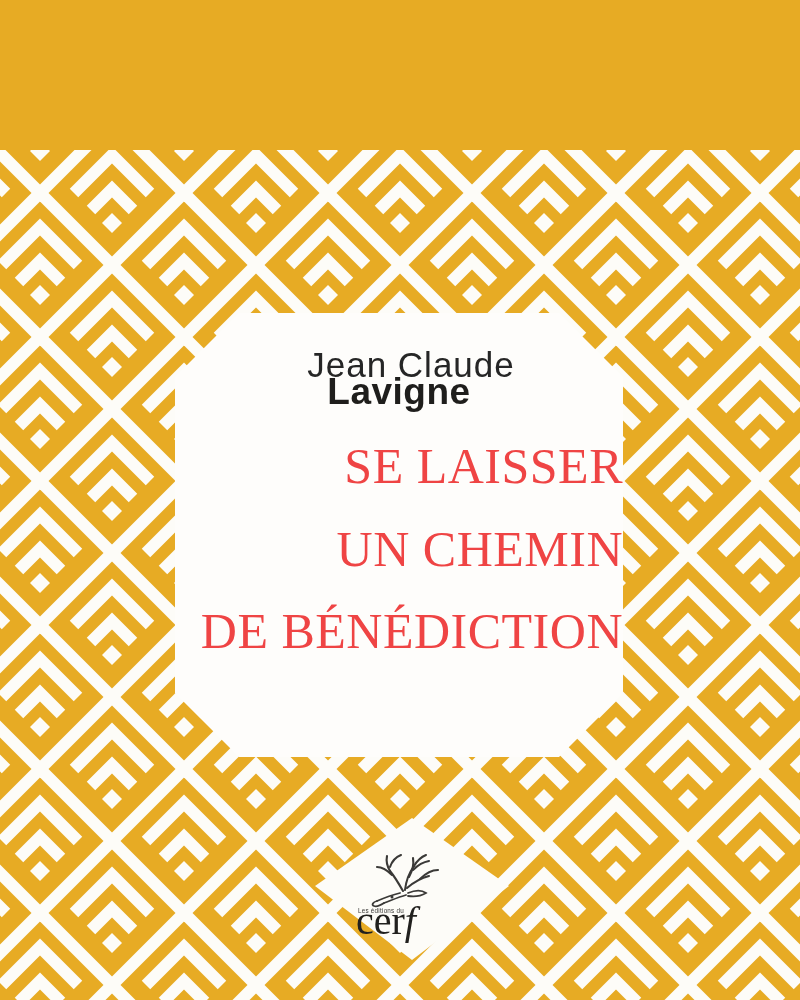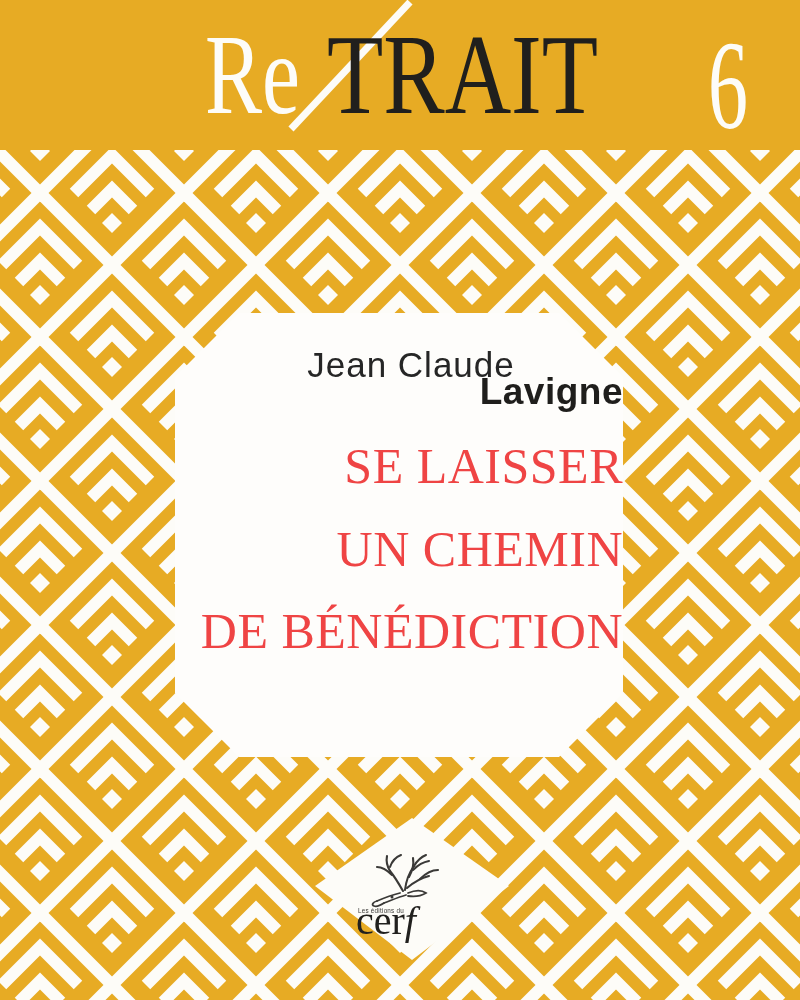--- a/index.html
+++ b/index.html
@@ -9,21 +9,21 @@
   .band{position:absolute;left:0;top:0;width:800px;height:150px;background:#E7AB24;}
   .band svg{display:block;}
   .re{font-family:"Liberation Serif",serif;font-size:114px;fill:#FDFCF8;}
   .trait{font-family:"Liberation Serif",serif;font-size:115px;fill:#201F1D;}
   .issue{font-family:"Liberation Serif",serif;font-size:126px;fill:#FDFCF8;}
   .slash{stroke:#FDFCF8;stroke-width:7;}
   .panel{position:absolute;left:175px;top:313px;width:448px;height:444px;background:#FEFDFB;
          clip-path:polygon(64px 0,384px 0,448px 64px,448px 380px,384px 444px,64px 444px,0 380px,0 64px);}
   .author-first{position:absolute;top:22px;left:0;width:100%;margin:12px;text-align:center;
          font-size:35px;line-height:35px;font-weight:400;letter-spacing:1px;color:#262626;}
-  .author-last{position:absolute;top:60px;left:0;width:100%;margin:0;text-align:right;
+  .author-last{position:absolute;top:60px;left:0;width:100%;margin:0;text-align:center;
          font-size:37px;line-height:37px;font-weight:700;letter-spacing:.5px;color:#1F1E1C;}
   .book-title{position:absolute;top:112px;left:0;width:100%;margin:0;text-align:right;
          font-family:"Liberation Serif",serif;font-weight:400;color:#ef4444;
          font-size:50px;line-height:82.5px;letter-spacing:.5px;}
   .tl{display:block;white-space:nowrap;}
   .cerf-svg{position:absolute;left:300px;top:800px;display:block;}
   .tagline{font-family:"Liberation Sans",sans-serif;font-size:8px;letter-spacing:.3px;fill:#3A3937;}
   .cerfname{font-family:"Liberation Serif",serif;font-size:40px;fill:#21201E;}
   .fital{font-style:italic;}
 </style>
@@ -51,28 +51,20 @@
         </g>
         <use href="#motif" x="0" y="0"></use>
         <use href="#motif" x="144" y="0"></use>
         <use href="#motif" x="72" y="72"></use>
         <use href="#motif" x="72" y="-72"></use>
       </pattern>
     </defs>
     <rect x="0" y="0" width="800" height="850" fill="url(#chev)"></rect>
   </svg>
 
-  <header class="band">
-    <svg width="800" height="150" viewBox="0 0 800 150">
-      <text class="re" x="205" y="113" textLength="95" lengthAdjust="spacingAndGlyphs">Re</text>
-      <line class="slash" x1="410" y1="2" x2="291" y2="129"></line>
-      <text class="trait" x="327" y="113" textLength="271" lengthAdjust="spacingAndGlyphs">TRAIT</text>
-      <text class="issue" x="708" y="128" textLength="40" lengthAdjust="spacingAndGlyphs">6</text>
-    </svg>
-  </header>
 
   <section class="panel">
     <p class="author-first">Jean Claude</p>
     <p class="author-last">Lavigne</p>
     <h1 class="book-title">
       <span class="tl">SE LAISSER</span>
       <span class="tl">UN CHEMIN</span>
       <span class="tl">DE BÉNÉDICTION</span>
     </h1>
   </section>

